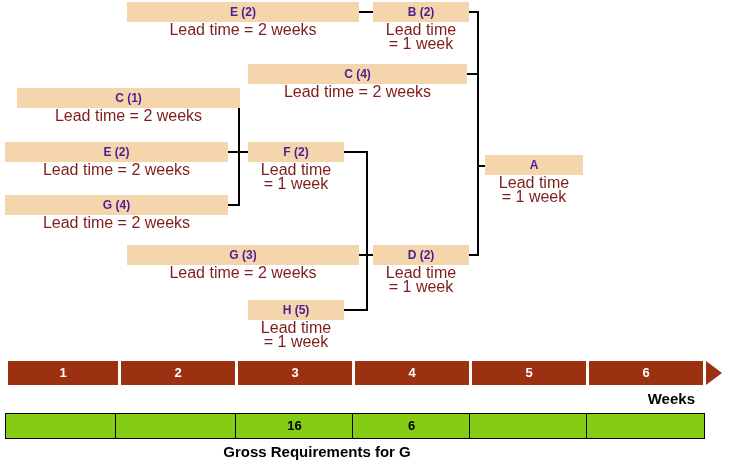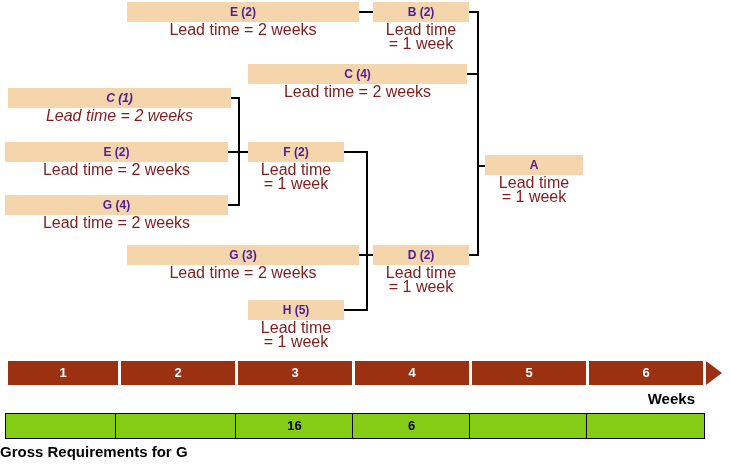--- a/index.html
+++ b/index.html
@@ -8,21 +8,21 @@
   .node{position:absolute;text-align:center;}
   .bar{background:#f5d5ac;height:20px;line-height:20px;font-size:12px;font-weight:bold;color:#4c1d95;}
   .cap{font-size:16px;color:#7f1d1d;line-height:14px;margin-top:1px;}
   .line{position:absolute;background:#000;}
   .hline{height:1.5px;}
   .vline{width:1.5px;}
   .week{position:absolute;background:#9c3112;color:#fff;font-size:13px;font-weight:bold;text-align:center;line-height:24px;height:24px;}
   .arrow{position:absolute;width:0;height:0;border-top:12px solid transparent;border-bottom:12px solid transparent;border-left:16px solid #9c3112;}
   .weeks-label{position:absolute;font-size:15px;font-weight:bold;text-align:right;width:683px;left:12px;}
   .gr-cell{position:absolute;border:1.5px solid #000;height:24px;line-height:24px;text-align:center;font-size:13px;font-weight:bold;background:#84cc16;}
-  .gr-label{position:absolute;font-size:15px;font-weight:bold;text-align:left;width:634px;left:0;}
+  .gr-label{position:absolute;font-size:15px;font-weight:bold;text-align:center;width:634px;left:0;}
 </style>
 </head>
 <body>
 
 <div id="stage">
 
   <div class="line hline" style="left:359px;top:11px;width:16px;"></div>
   <div class="line hline" style="left:467px;top:11px;width:12px;"></div>
   <div class="line vline" style="left:477px;top:11px;height:154px;"></div>
   <div class="line hline" style="left:467px;top:73px;width:12px;"></div>
@@ -50,21 +50,21 @@
     <div class="bar">B (2)</div>
     <div class="cap">Lead time</div>
     <div class="cap" style="margin-top:0;">= 1 week</div>
   </div>
 
   <div class="node" style="left:248px;top:64px;width:219px;">
     <div class="bar">C (4)</div>
     <div class="cap">Lead time = 2 weeks</div>
   </div>
 
-  <div class="node" style="left:8px;top:88px;width:223px;font-style:italic;">
+  <div class="node" style="left:17px;top:88px;width:223px;">
     <div class="bar">C (1)</div>
     <div class="cap">Lead time = 2 weeks</div>
   </div>
 
   <div class="node" style="left:5px;top:142px;width:223px;">
     <div class="bar">E (2)</div>
     <div class="cap">Lead time = 2 weeks</div>
   </div>
 
   <div class="node" style="left:248px;top:142px;width:96px;">

